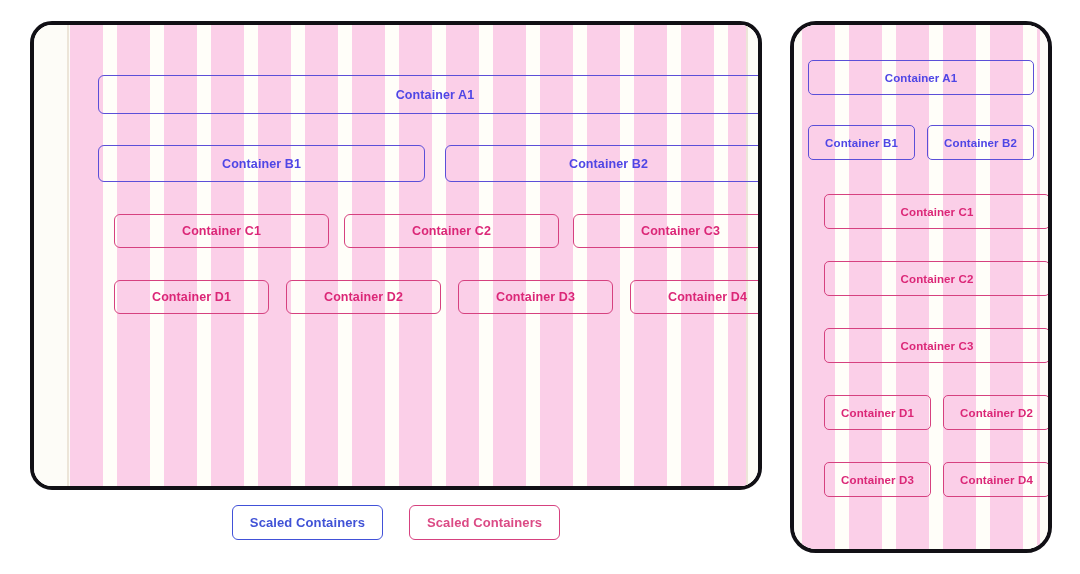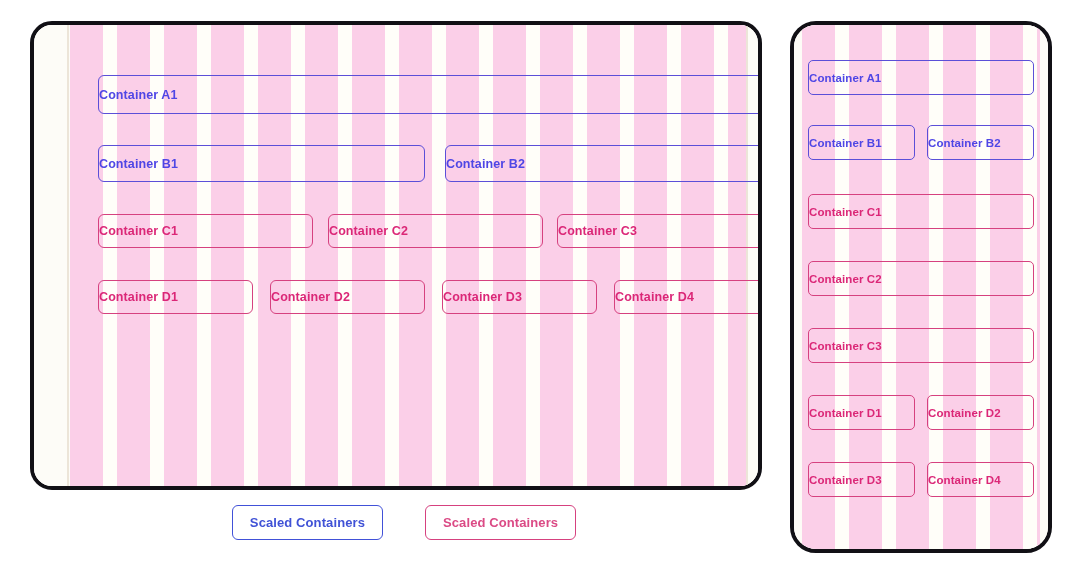--- a/index.html
+++ b/index.html
@@ -86,37 +86,38 @@
   }
   #desktop-device .gutter.left  { left: 33px; }
   #desktop-device .gutter.right { right: 10px; }
 
   
   .container-box {
     position: absolute;
     box-sizing: border-box;
     display: flex;
     align-items: center;
-    justify-content: flex-start;
+    justify-content: center;
     border-radius: 6px;
     font-size: 12.5px;
     font-weight: 700;
     letter-spacing: .1px;
     white-space: nowrap;
     background: transparent;
   }
 
   .container-box.scaled {
     border: 1.6px solid #5b4fd8;
     color: #4f46e5;
   }
 
   .container-box.stacked {
     border: 1.6px solid #d6417f;
     color: #db2777;
+    margin-left: 16px;
   }
 
   #mobile-device .container-box {
     font-size: 11.5px;
     border-radius: 5px;
   }
 
   
   #legend {
     position: absolute;
@@ -131,21 +132,20 @@
 
   .legend-chip {
     box-sizing: border-box;
     padding: 9px 17px;
     border-radius: 6px;
     background: #ffffff;
     font-size: 13px;
     font-weight: 700;
     letter-spacing: .1px;
     white-space: nowrap;
-    margin-left: 16px;
   }
 
   .legend-chip.scaled {
     border: 1.6px solid #4151d8;
     color: #4052d6;
   }
 
   .legend-chip.stacked {
     border: 1.6px solid #d6417f;
     color: #db4a85;

